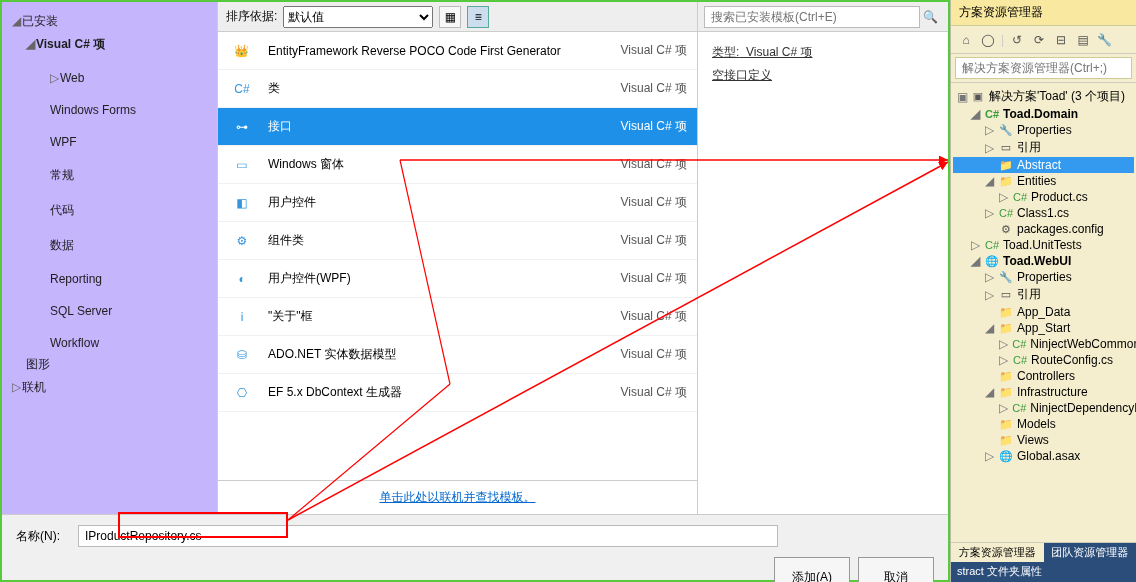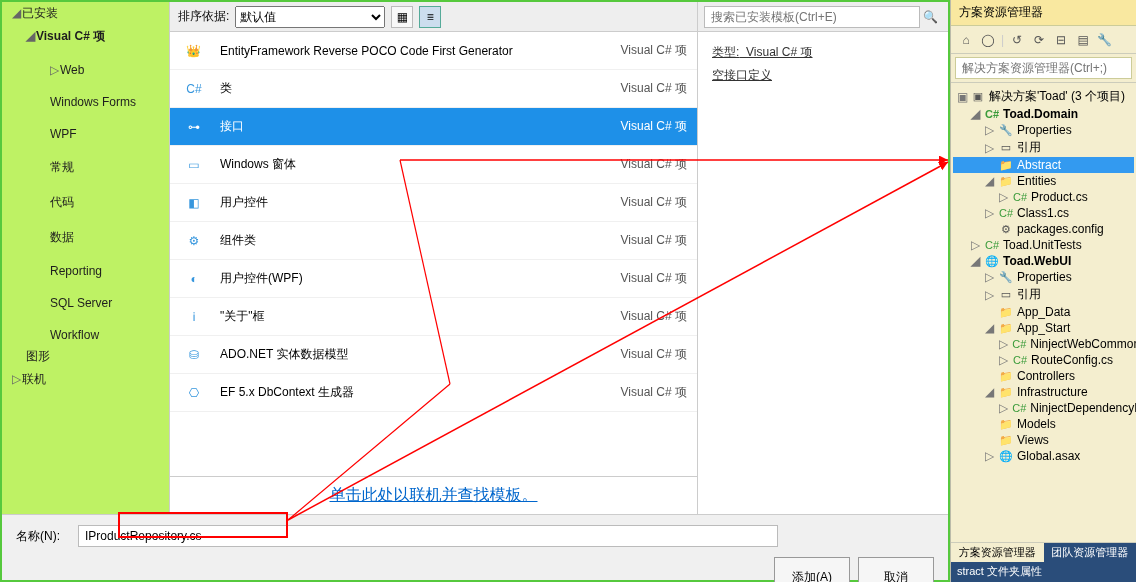--- a/index.html
+++ b/index.html
@@ -5,21 +5,21 @@
 * { box-sizing: border-box; margin: 0; padding: 0; font-family: "Microsoft YaHei", "Segoe UI", sans-serif; }
 body { width: 1136px; height: 582px; background: #fff; position: relative; overflow: hidden; font-size: 12px; }
 
 .dialog { position: absolute; left: 0; top: 0; width: 950px; height: 582px; border: 2px solid #56c93d; background: #eee; display: flex; flex-direction: column; }
 .titlebar { height: 28px; background: #56c93d; display: flex; align-items: center; color: #333; position: relative; }
 .titlebar .title { flex: 1; text-align: center; font-size: 13px; }
 .titlebar .help-btn { width: 30px; text-align: center; font-size: 14px; color: #fff; cursor: pointer; }
 .titlebar .close-btn { width: 42px; height: 28px; background: #c42b1c; color: #fff; display: flex; align-items: center; justify-content: center; font-size: 14px; cursor: pointer; }
 
 .dialog-body { flex: 1; background: #f5f5f5; display: flex; overflow: hidden; }
-.sidebar { width: 168px; background: #bef264; border-right: 1px solid #ccc; padding: 0 0; overflow: auto; }
+.sidebar { width: 216px; background: #c4b5fd; border-right: 1px solid #ccc; padding: 8px 0; overflow: auto; }
 .sidebar .tree-node { padding: 3px 10px; cursor: pointer; color: #1e1e1e; }
 .sidebar .caret { display: inline-block; width: 10px; color: #666; }
 .sidebar .lvl0 { padding-left: 10px; font-weight: normal; }
 .sidebar .lvl1 { padding-left: 24px; }
 .sidebar .lvl2 { padding-left: 48px; margin-top: 12px; }
 .sidebar .selected { font-weight: bold; }
 
 .center { flex: 1; display: flex; flex-direction: column; border-right: 1px solid #ccc; background: #fff; width: 480px; }
 .center-top { height: 30px; border-bottom: 1px solid #ccc; display: flex; align-items: center; padding: 0 8px; gap: 6px; background: #eee; }
 .center-top select { height: 22px; width: 150px; font-size: 12px; }
@@ -27,21 +27,21 @@
 .view-btn.sel { background: #cde; border-color:#5a9; }
 .center-list { flex: 1; overflow: auto; }
 .item-row { height: 38px; display: flex; align-items: center; padding: 0 10px; gap: 12px; cursor: pointer; border-bottom: 1px solid #f0f0f0; }
 .item-row.selected { background: #1e90e8; color: #fff; }
 .item-row .icon-box { width: 28px; height: 28px; display:flex; align-items:center; justify-content:center; color:#3696dd; }
 .item-row.selected .icon-box { color:#fff; }
 .item-row .label { flex: 1; }
 .item-row .lang { width: 110px; text-align: right; color: #555; }
 .item-row.selected .lang { color:#fff; }
 .center-link { text-align: center; padding: 8px 0; border-top: 1px solid #ccc; }
-.center-link a { color: #0066cc; text-decoration: underline; font-size: 16px; }
+.center-link a { color: #0066cc; text-decoration: underline; font-size: 12px; }
 
 .right-pane { width: 250px; background: #fff; display:flex; flex-direction:column;}
 .search-row { height: 30px; border-bottom: 1px solid #ccc; display: flex; align-items: center; padding: 0 6px; background:#eee;}
 .search-row input { flex: 1; height: 22px; border: 1px solid #bbb; padding: 0 6px; font-size: 12px; }
 .search-row .search-icon { width: 22px; text-align: center; color:#666; cursor:pointer;}
 .detail-body { padding: 12px 14px; color:#333;text-decoration:underline; }
 .detail-body .line { margin-bottom: 6px; }
 
 .dialog-footer { height: 66px; border-top: 1px solid #ccc; background: #f0f0f0; display: flex; flex-direction: column; }
 .name-row { display: flex; align-items: center; padding: 10px 14px; gap: 18px; }

